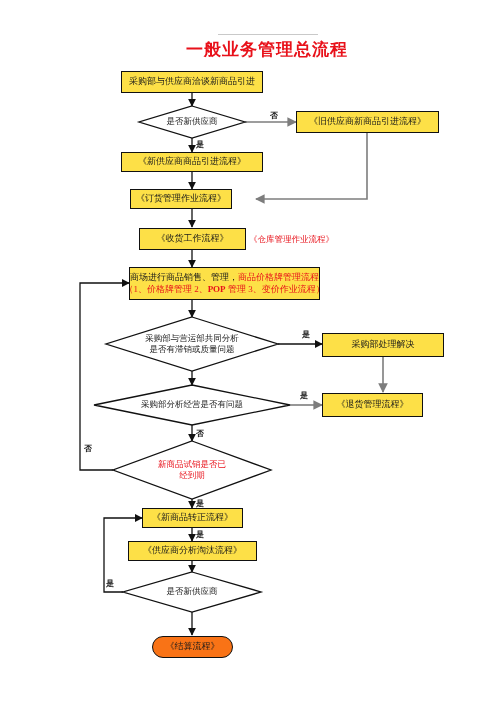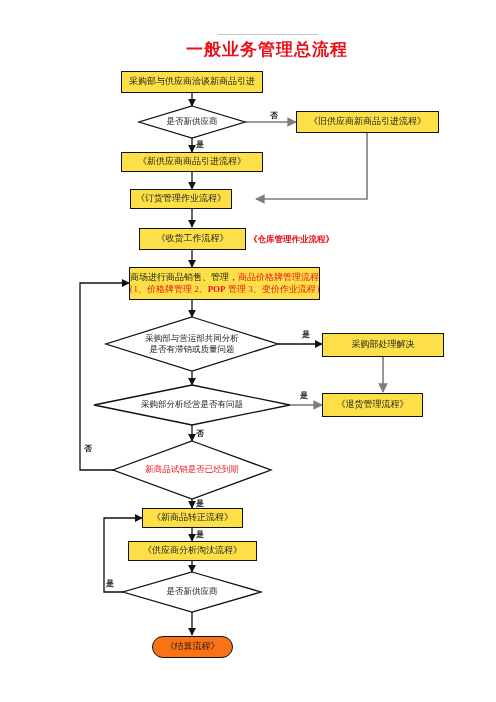--- a/index.html
+++ b/index.html
@@ -81,21 +81,21 @@
     font-size: 8.5px;
     line-height: 1.35;
     color: #1a1a1a;
     pointer-events: none;
   }
   .red {
     color: #e8111a;
   }
   .redb {
     color: #e8111a;
-    font-weight: bold;
+    font-weight: normal;
   }
   .node .inner {
     padding: 0 3px;
   }
   
   .elabel {
     position: absolute;
     font-size: 8px;
     font-weight: bold;
     color: #111;
@@ -231,21 +231,21 @@
   </div>
 
   <div class="node box" style="left:322px; top:393px; width:101px; height:24px;">
     <span class="inner">《退货管理流程》</span>
   </div>
 
   <div class="diamond-wrap" style="left:113px; top:441px; width:158px; height:58px;">
     <svg width="158" height="58">
         <polygon points="79,0 158,29 79,58 0,29" fill="#fff" stroke="#111" stroke-width="1.3"></polygon>
       </svg>
-    <div class="diamond-label red" style="flex-direction:row;">
+    <div class="diamond-label red" style="flex-direction:column;">
       <span>新商品试销是否已</span>
       <span>经到期</span>
     </div>
   </div>
 
   <div class="node box" style="left:142px; top:508px; width:101px; height:20px;">
     <span class="inner">《新商品转正流程》</span>
   </div>
 
   <div class="node box" style="left:128px; top:541px; width:129px; height:20px;">

